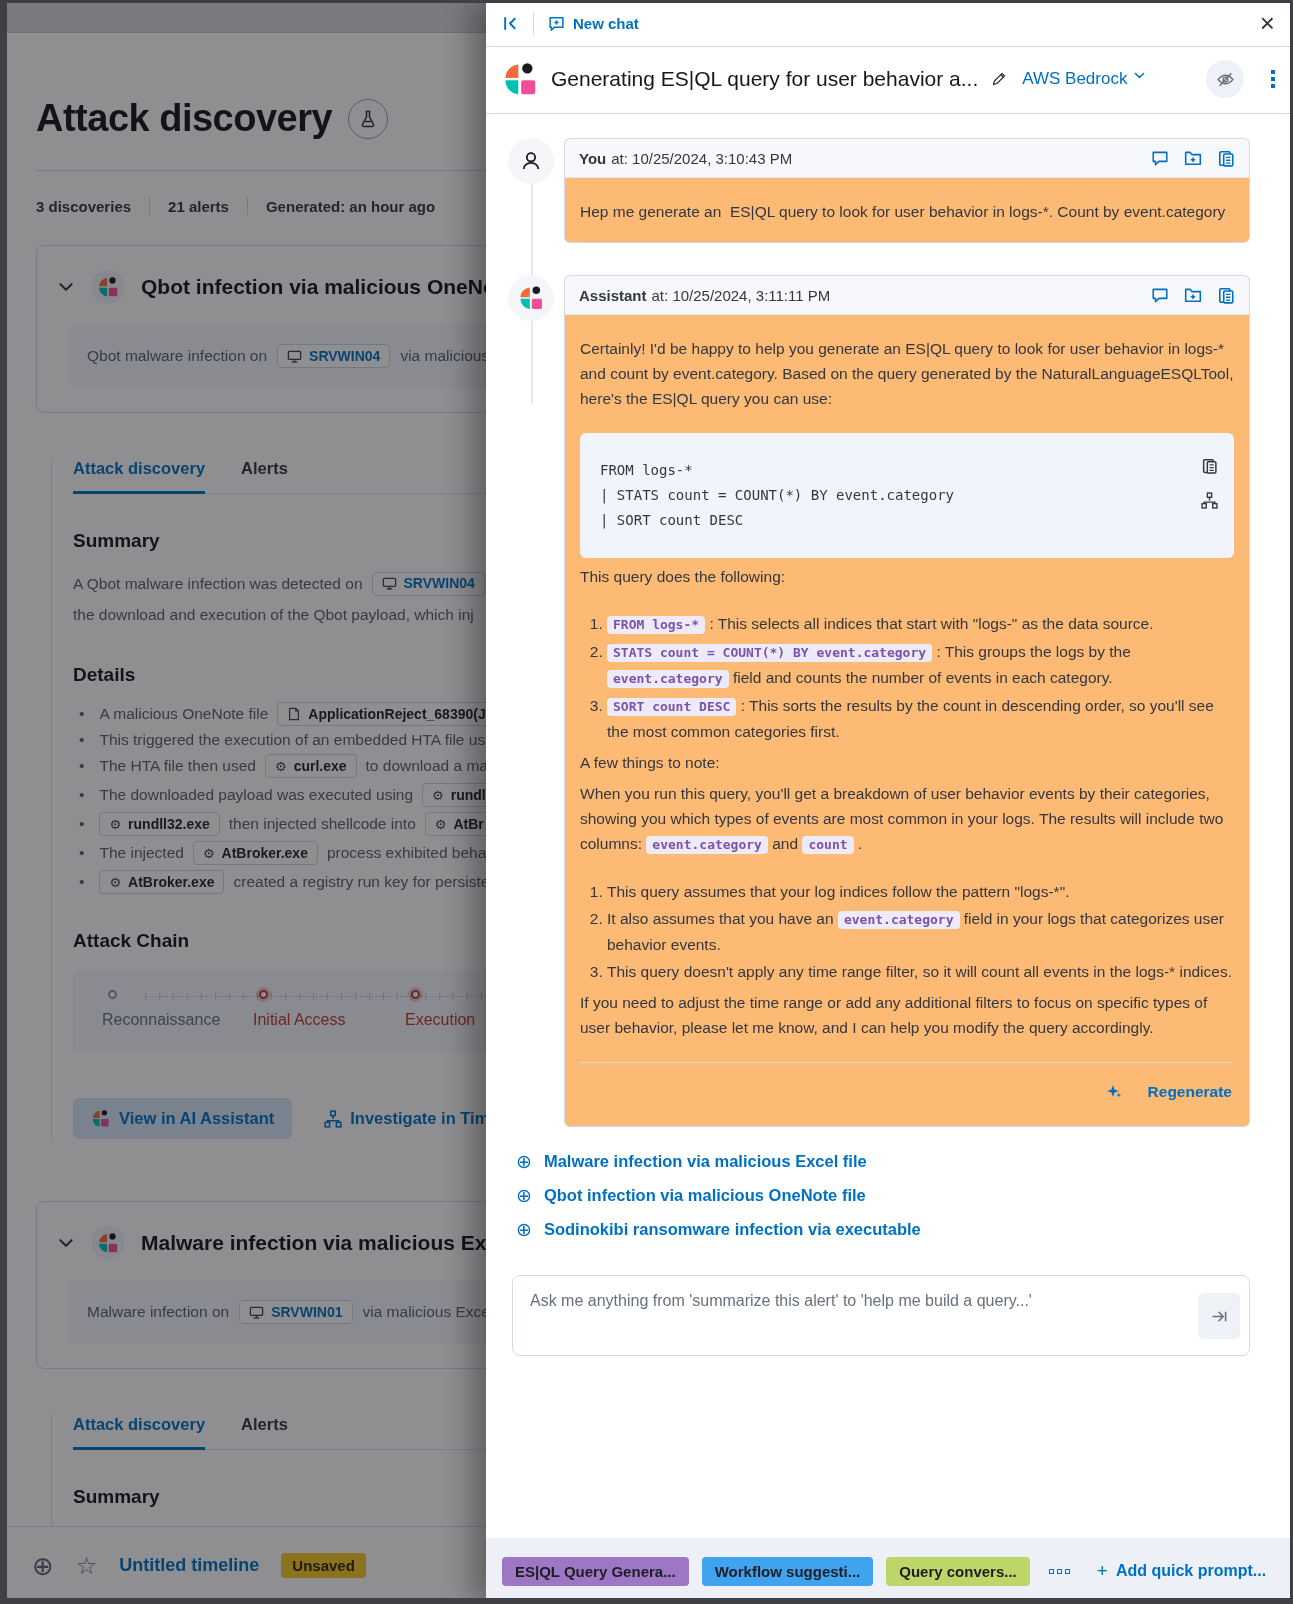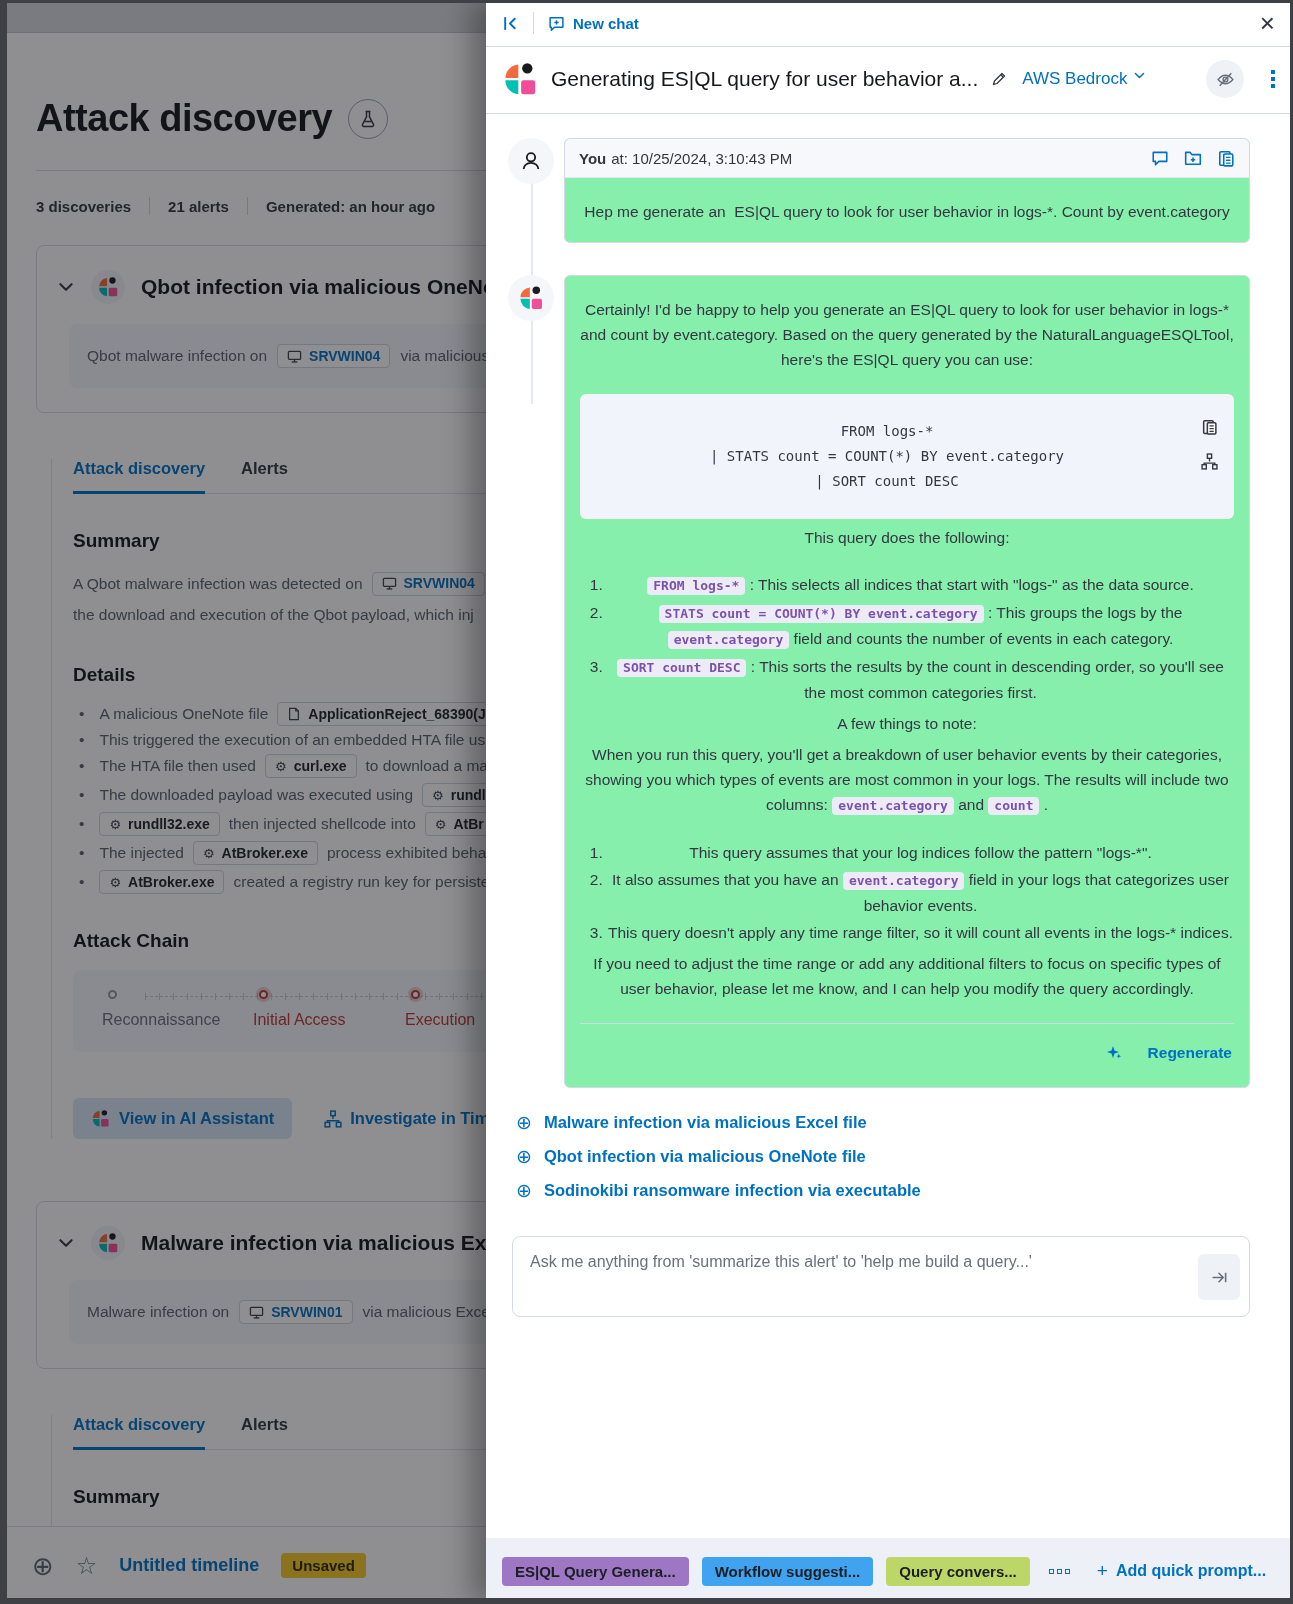--- a/index.html
+++ b/index.html
@@ -76,21 +76,21 @@
   .conn{display:inline-flex;align-items:flex-start;gap:6px;color:#0071c2;font-size:17px;margin-left:2px;}
   .eye-wrap{margin-left:auto;width:38px;height:38px;border-radius:50%;background:#eef1f6;display:flex;align-items:center;justify-content:center;color:#69707d;}
   .vdots{display:flex;flex-direction:column;gap:3px;margin-left:14px;}
   .vdots span{width:4px;height:4px;background:#0071c2;}
 
   .thread{flex:none;position:relative;padding:24px 43px 0 22px;}
   .thread-line{position:absolute;left:45px;top:60px;height:230px;width:2px;background:#e4e9f0;}
   .msg-row{display:flex;position:relative;}
   .msg-row + .msg-row{margin-top:32px;}
   .avatar{flex:none;width:46px;height:46px;border-radius:50%;background:#f4f6fa;display:flex;align-items:center;justify-content:center;position:relative;z-index:1;}
-  .msg-card{flex:1;margin-left:10px;border:1px solid #d3dae6;border-radius:6px;overflow:hidden;background:#86efac;text-align:center;}
+  .msg-card{flex:1;margin-left:10px;border:1px solid #d3dae6;border-radius:6px;overflow:hidden;background:#fdba74;}
   .msg-head{background:#f7f8fc;border-bottom:1px solid #e2e7f0;padding:10px 14px;display:flex;align-items:center;font-size:15px;color:#343741;}
   .msg-head b{font-weight:700;margin-right:5px;}
   .msg-actions{margin-left:auto;display:flex;gap:15px;color:#0071c2;}
   .msg-body{padding:15px 15px 18px;font-size:15.5px;line-height:25px;color:#343741;}
   .msg-body p{margin:6px 0 0 0;}
 
   .codeblock{position:relative;margin-top:22px;background:#f1f4fa;border-radius:6px;padding:25px 60px 25px 20px;
     font-family:"DejaVu Sans Mono","Liberation Mono",monospace;font-size:14px;line-height:25px;color:#343741;}
   .code-actions{position:absolute;right:16px;top:24px;display:flex;flex-direction:column;gap:18px;color:#343741;}
   .chip{font-family:"DejaVu Sans Mono","Liberation Mono",monospace;font-size:13px;font-weight:700;color:#7b52ab;background:#eeebf8;border-radius:4px;padding:1px 6px 2px;}
@@ -487,20 +487,35 @@
         </div>
       </div>
 
       <div class="msg-row">
         <span class="avatar">
           <svg class="ic" width="26" height="26">
               <use href="#i-logo"></use>
             </svg>
         </span>
         <div class="msg-card">
+          <div class="msg-head">
+            <b>Assistant</b>
+            <span>at: 10/25/2024, 3:11:11 PM</span>
+            <span class="msg-actions">
+              <svg class="ic" width="18" height="18">
+                  <use href="#i-comment"></use>
+                </svg>
+              <svg class="ic" width="18" height="18">
+                  <use href="#i-folderplus"></use>
+                </svg>
+              <svg class="ic" width="18" height="18">
+                  <use href="#i-clipboard"></use>
+                </svg>
+            </span>
+          </div>
           <div class="msg-body asst">
             <p>Certainly! I'd be happy to help you generate an ES|QL query to look for user behavior in logs-* and count by event.category. Based on the query generated by the NaturalLanguageESQLTool, here's the ES|QL query you can use:</p>
 
             <div class="codeblock">
               <div>FROM logs-*</div>
               <div>| STATS count = COUNT(*) BY event.category</div>
               <div>| SORT count DESC</div>
               <span class="code-actions">
                 <svg class="ic" width="17" height="17">
                     <use href="#i-clipboard"></use>

